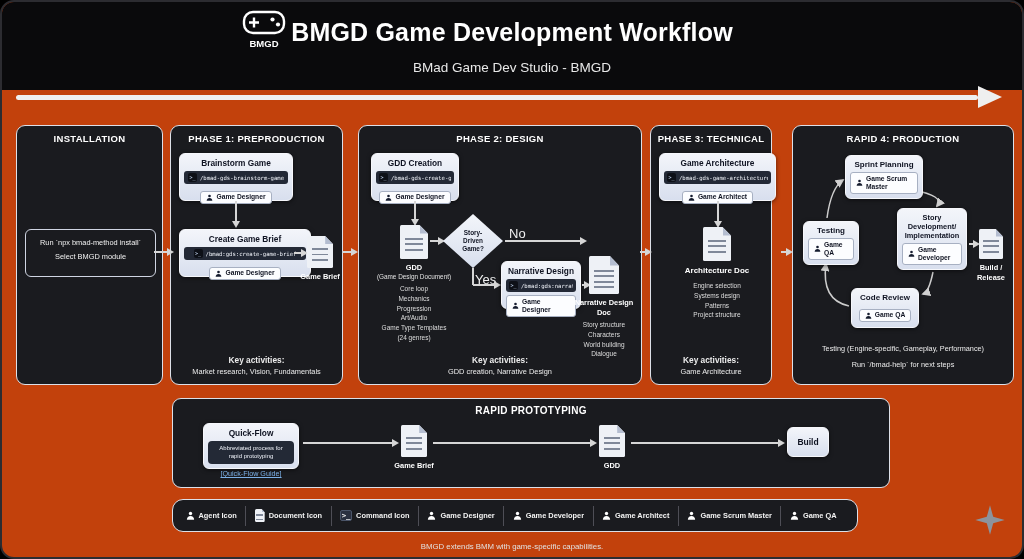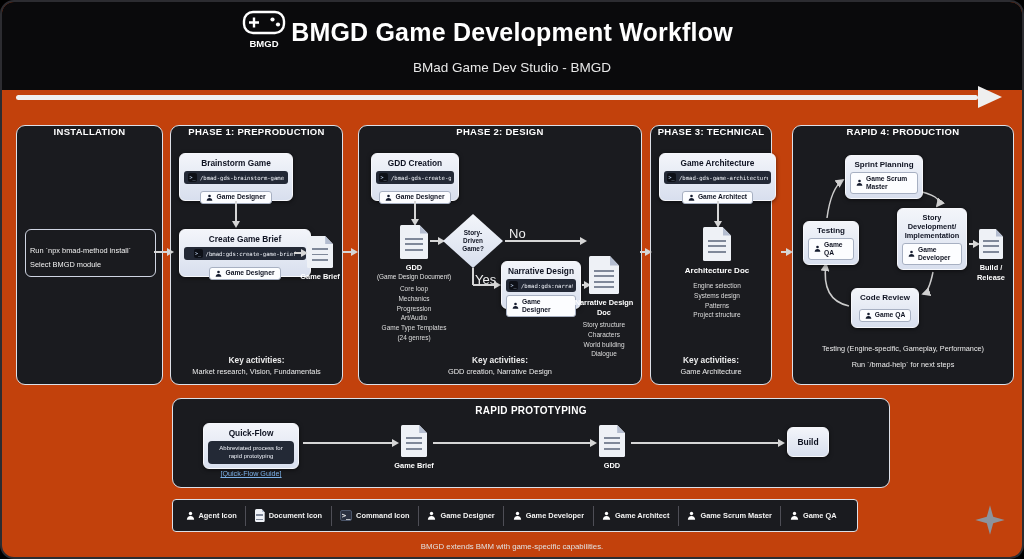--- a/index.html
+++ b/index.html
@@ -5,21 +5,21 @@
   * { margin:0; padding:0; box-sizing:border-box; }
   html,body { background:#000; width:1024px; height:559px; font-family:"Liberation Sans",sans-serif; overflow:hidden; }
   #canvas { position:absolute; left:0; top:0; width:1024px; height:559px; background:#c2410c; border:2px solid #2c2c31; border-radius:14px; overflow:hidden; }
   .hdrstrip { position:absolute; left:0; top:0; right:0; height:88px; background:#0a0a0c; }
   .title { position:absolute; left:0; right:0; top:16px; text-align:center; color:#fff; font-size:25px; font-weight:bold; letter-spacing:.2px; }
   .subtitle { position:absolute; left:0; right:0; top:58px; text-align:center; color:#e8e8e8; font-size:13.5px; }
   .logo { position:absolute; left:238px; top:6px; }
   .main-arrow { position:absolute; left:14px; top:93px; width:962px; height:5px; background:#efefef; border-radius:3px; }
   .main-arrow::after { content:""; position:absolute; right:-24px; top:-9px; border-left:24px solid #efefef; border-top:11px solid transparent; border-bottom:11px solid transparent; }
   .panel { position:absolute; border:1.5px solid #dde0e8; border-radius:9px; background:#1a1b1f; }
-  .panel-title { text-align:center; color:#fff; font-weight:bold; font-size:9.5px; letter-spacing:.3px; }
+  .panel-title { text-align:center; color:#fff; font-weight:bold; font-size:9.5px; margin-top:7px; letter-spacing:.3px; }
   .lightbox { position:absolute; background:linear-gradient(#f3f5fa,#d8dfee); border:1px solid #f6f7fb; border-radius:6px; padding:4px 4px; text-align:center; box-shadow:0 1px 4px rgba(0,0,0,.55); }
   .lb-title { font-size:8.3px; font-weight:bold; color:#0f1322; margin-bottom:3px; }
   .cmd { display:flex; align-items:center; justify-content:center; gap:3px; background:#232936; border-radius:3px; padding:2px 3px; margin:0 auto 3px; max-width:100%; }
   .ci { flex:0 0 auto; width:9px; height:9px; background:#0d1017; border-radius:2px; color:#cfe2ff; font-size:5px; line-height:9px; text-align:center; font-family:"DejaVu Sans Mono",monospace; }
   .ct { font-family:"DejaVu Sans Mono",monospace; font-size:5.6px; color:#f2f5fb; white-space:nowrap; overflow:hidden; }
   .agent { display:inline-flex; align-items:center; gap:3px; background:#fcfdff; border:1px solid #a7b0c2; border-radius:3px; padding:1.5px 5px; max-width:100%; }
   .agent svg { flex:0 0 auto; fill:#141b2e; }
   .agent span { font-size:6.7px; font-weight:bold; color:#0f1322; text-align:left; line-height:1.25; }
   .doc { position:absolute; background:#eef1f6; border-radius:1.5px; clip-path:polygon(0 0,70% 0,100% 25%,100% 100%,0 100%); }
   .doc::before { content:""; position:absolute; right:0; top:0; width:30%; height:25%; background:#b4bdd0; clip-path:polygon(0 0,100% 100%,0 100%); }
@@ -33,29 +33,29 @@
   .keyact span { display:block; font-size:7.4px; margin-top:2px; }
   .ar { position:absolute; background:#d6d6d6; }
   .ar.h { height:1.6px; }
   .ar.h::after { content:""; position:absolute; right:-6px; top:-3.4px; border-left:7px solid #d6d6d6; border-top:4.2px solid transparent; border-bottom:4.2px solid transparent; }
   .ar.v { width:1.6px; }
   .ar.v::after { content:""; position:absolute; bottom:-6px; left:-3.4px; border-top:7px solid #d6d6d6; border-left:4.2px solid transparent; border-right:4.2px solid transparent; }
   .line { position:absolute; background:#d6d6d6; }
   .diamond { position:absolute; display:flex; align-items:center; justify-content:center; background:linear-gradient(#f3f5fa,#d8dfee); clip-path:polygon(50% 0,100% 50%,50% 100%,0 50%); }
   .diamond span { display:block; width:62%; font-size:6.4px; font-weight:bold; color:#0f1322; text-align:center; line-height:1.3; }
   .flag { position:absolute; color:#efefef; font-size:13px; }
-  .darkbox { position:absolute; border:1px solid #cfd5e2; border-radius:6px; text-align:left; color:#f2f2f2; padding:16px 4px; }
+  .darkbox { position:absolute; border:1px solid #cfd5e2; border-radius:6px; text-align:center; color:#f2f2f2; padding:8px 4px; }
   .darkbox .l1 { font-size:7.4px; }
   .darkbox .l2 { font-size:7.4px; margin-top:5px; }
   .cycle path { fill:none; stroke:#cdcdcd; stroke-width:1.5; marker-end:url(#ah); }
   .p4summary { position:absolute; left:4px; right:4px; top:218px; text-align:center; color:#ececec; font-size:7.3px; line-height:1.5; }
   .p4summary .run { margin-top:5px; }
   .qf-desc { background:#232936; border-radius:4px; padding:3px 4px; color:#f0f3fa; font-size:6px; line-height:1.4; }
   .qf-link { position:absolute; text-align:center; font-size:7.2px; color:#7cb1e8; text-decoration:underline; cursor:pointer; }
-  .legend { position:absolute; left:170px; top:497px; width:686px; height:33px; border:1.5px solid #dde0e8; border-radius:4px; display:flex; align-items:center; padding:0 4px; background:#1a1b1f; }
+  .legend { position:absolute; left:170px; top:497px; width:686px; height:33px; border:1.5px solid #dde0e8; border-radius:11px; display:flex; align-items:center; padding:0 4px; background:#1a1b1f; }
   .leg { display:flex; align-items:center; gap:4px; padding:0 8.5px; height:20px; border-right:1px solid #4e4e56; flex:0 0 auto; }
   .leg:last-child { border-right:none; }
   .leg svg { fill:#fff; flex:0 0 auto; }
   .leg span { font-size:7.4px; color:#f2f2f2; font-weight:bold; white-space:nowrap; }
   .cmd-mini { width:12px; height:11px; background:#2a3040; border:1px solid #4a5468; border-radius:2px; color:#d6e4ff; font-family:"DejaVu Sans Mono",monospace; font-size:5.5px; display:flex; align-items:center; justify-content:center; flex:0 0 auto; }
   .footer { position:absolute; left:0; right:0; top:540px; text-align:center; color:#e2e2e2; font-size:7.8px; }
   .buildbox { position:absolute; display:flex; align-items:center; justify-content:center; font-size:8.5px; font-weight:bold; color:#0f1322; }
 </style>
 </head>
 <body>

